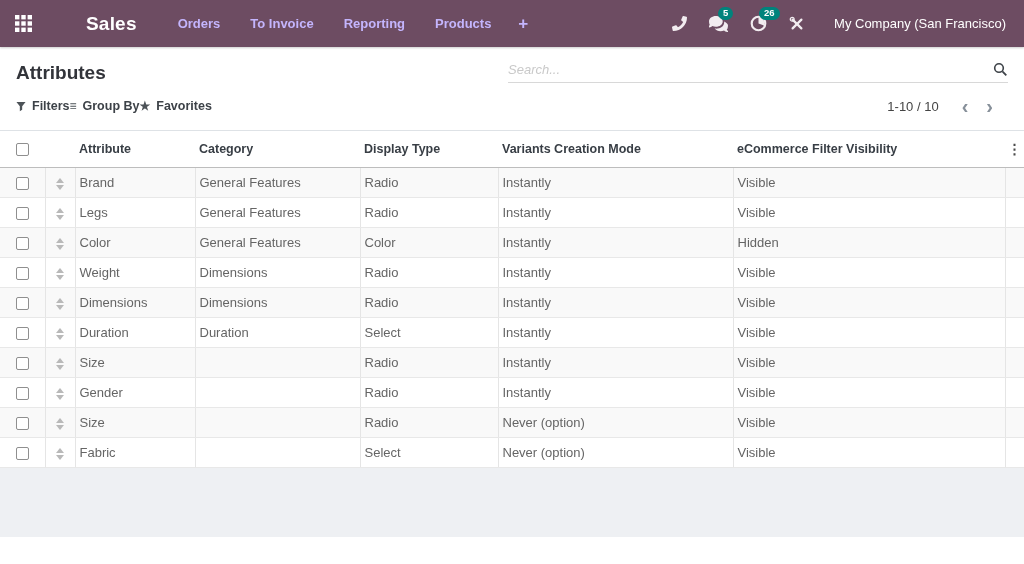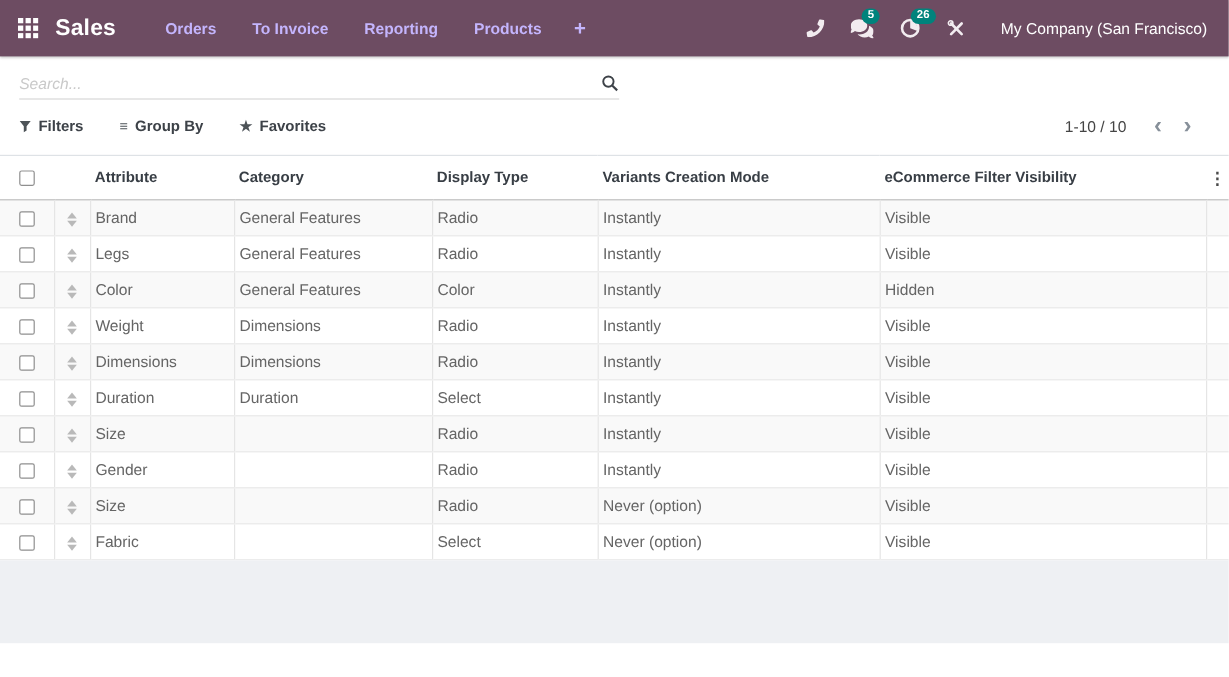--- a/index.html
+++ b/index.html
@@ -4,21 +4,21 @@
 <style>
   * { box-sizing: border-box; margin: 0; padding: 0; }
   html, body { width: 1024px; height: 564px; overflow: hidden; background: #fff;
     font-family: "Liberation Sans", sans-serif; }
 
   
   .navbar { height: 47px; background: #6d4c62; display: flex; align-items: center;
     color: #fff; box-shadow: 0 1px 2px rgba(0,0,0,.2); position: relative; z-index: 5; }
   .apps-btn { width: 46px; height: 47px; display: flex; align-items: center;
     justify-content: center; cursor: pointer; }
-  .brand { font-size: 19px; font-weight: 700; margin-right: 26px; letter-spacing: .2px; }
+  .brand { font-size: 19px; font-weight: 700; margin-right: 26px; letter-spacing: .2px; margin-left: 40px; }
   .nav-menu { display: flex; align-items: center; height: 100%; }
   .nav-item { font-size: 13px; font-weight: 700; color: #c4b5fd; padding: 0 15px;
     height: 47px; display: flex; align-items: center; cursor: pointer; }
   .nav-plus { font-size: 17px; font-weight: 700; padding: 0 12px; cursor: pointer; }
   .nav-spacer { flex: 1; }
   .systray { display: flex; align-items: center; height: 100%; }
   .systray-item { position: relative; padding: 0 11px; height: 47px; display: flex;
     align-items: center; cursor: pointer; color: #f2ecf0; }
   .badge { position: absolute; top: 7px; left: 20px; background: #00837c; color: #fff;
     font-size: 9.5px; font-weight: 700; border-radius: 8px; padding: 1px 5px 2px;
@@ -40,21 +40,21 @@
     font-family: "Liberation Sans", sans-serif; background: transparent; font-style: italic; }
   .search-input::placeholder { color: #c9c9c9; }
   .search-icon { color: #3d4248; display: flex; cursor: pointer; }
 
   .cp-row2 { display: flex; align-items: center; margin-top: 12px; padding-bottom: 14px; }
   .cp-left { width: 484px; display: flex; align-items: center; }
   .btn-create { background: #017e84; color: #fff; border: 1px solid #017e84;
     font-size: 12px; font-weight: 700; letter-spacing: .3px; padding: 7px 15px;
     border-radius: 3px; cursor: pointer; font-family: "Liberation Sans", sans-serif; }
   .export-btn { margin-left: 16px; color: #4d5358; display: flex; cursor: pointer; }
-  .view-switches { display: flex; align-items: flex-end; gap: 30px; }
+  .view-switches { display: flex; align-items: flex-end; }
   .switch { display: flex; align-items: center; gap: 6px; font-size: 12.5px;
     font-weight: 700; color: #3d4248; cursor: pointer; }
   .switch .glyph { font-size: 12px; color: #4d5358; font-style: normal; }
   .funnel-icon { display: flex; color: #4d5358; }
   .pager { margin-left: auto; display: flex; align-items: center; padding-right: 6px; }
   .pager-value { font-size: 13px; color: #444; cursor: pointer; }
   .pager-btn { font-size: 20px; font-weight: 700; color: #87909a; cursor: pointer;
     line-height: 1; padding: 0 9px; }
   .pager-btn.prev { margin-left: 14px; }
 
@@ -149,20 +149,21 @@
           <circle cx="3.2" cy="3.2" r="1.9" stroke-width="1.3"></circle>
         </svg>
       </span>
     </div>
     <div class="company-name">My Company (San Francisco)</div>
   </div>
 </header>
 
 <section class="control-panel">
   <div class="cp-row1">
+    <h1 class="page-title">Attributes</h1>
     <div class="search-box">
       <input class="search-input" type="text" placeholder="Search..." style="">
       <span class="search-icon">
         <svg width="15" height="15" viewBox="0 0 16 16">
             <circle cx="6.4" cy="6.4" r="4.6" fill="none" stroke="currentColor" stroke-width="1.7"></circle>
             <line x1="10" y1="10" x2="14.2" y2="14.2" stroke="currentColor" stroke-width="1.9"></line>
           </svg>
       </span>
     </div>
   </div>

